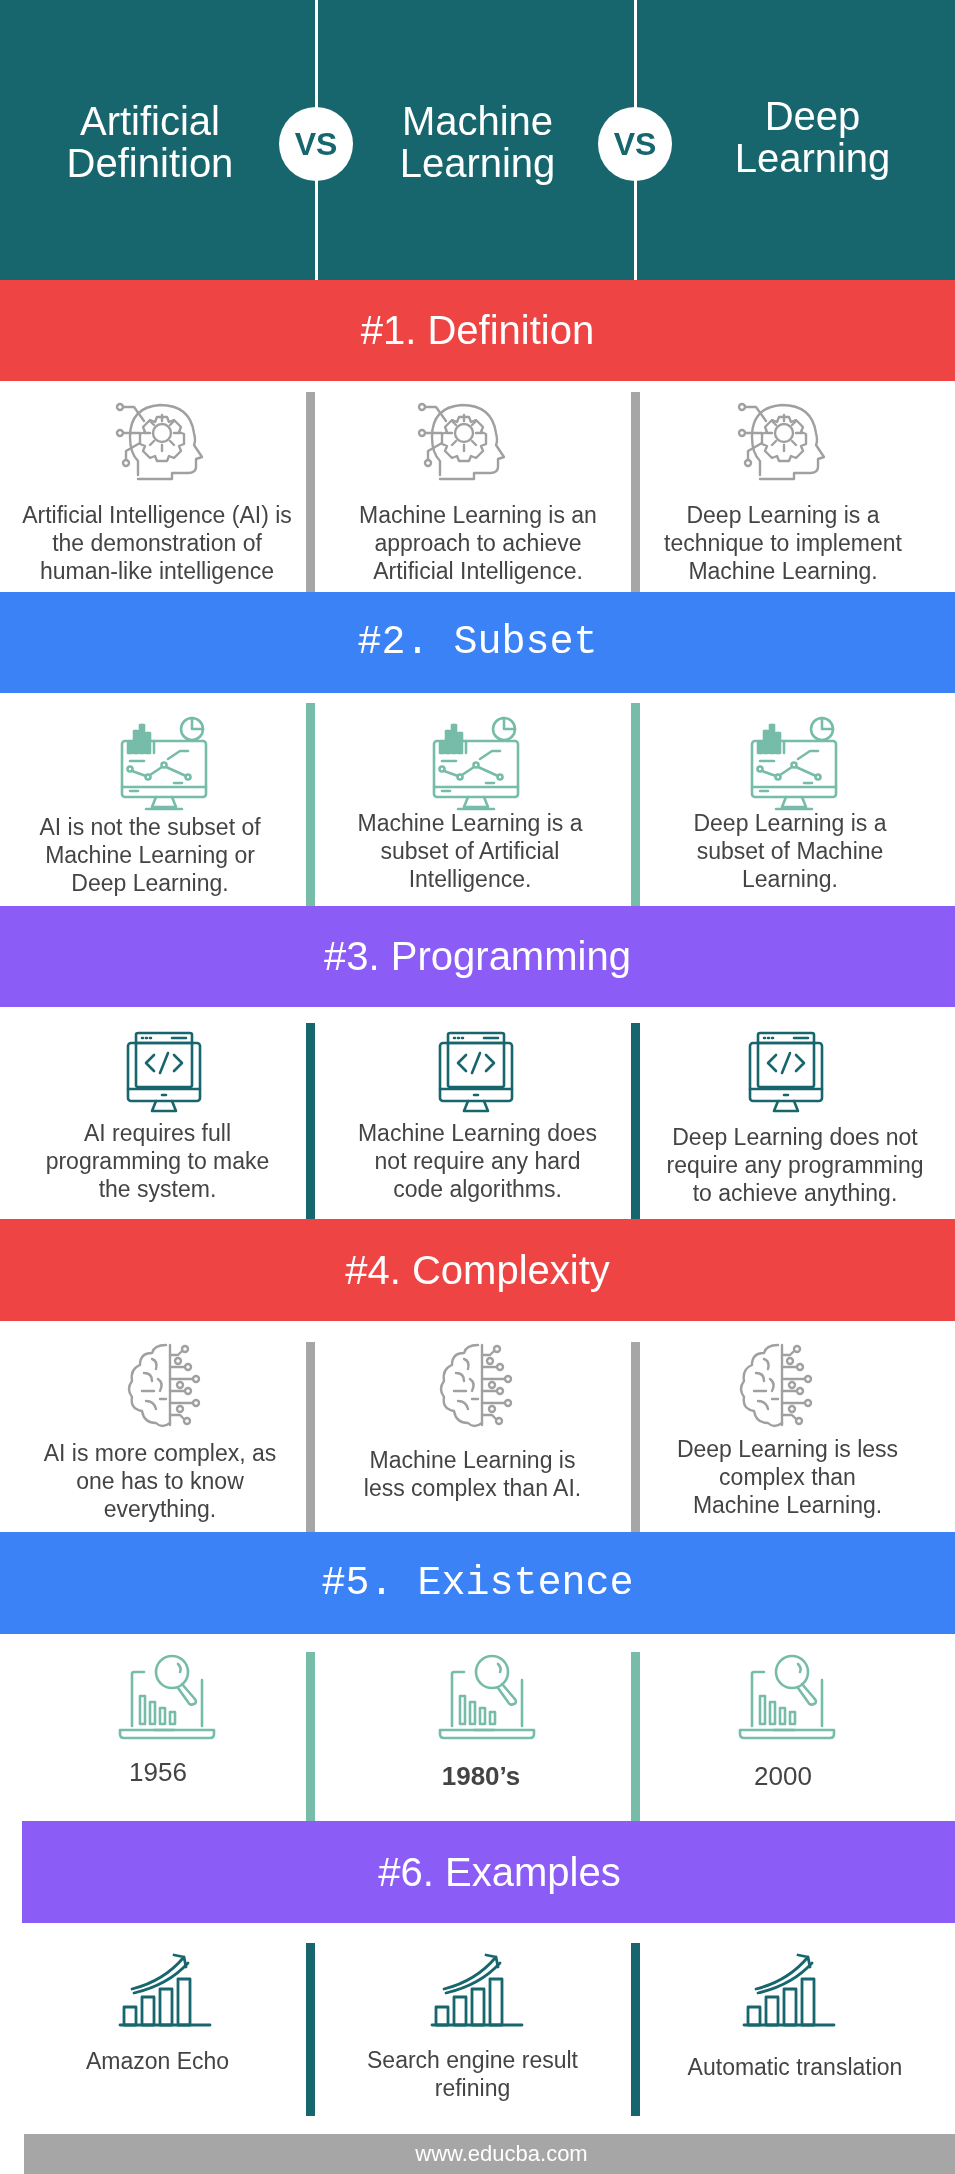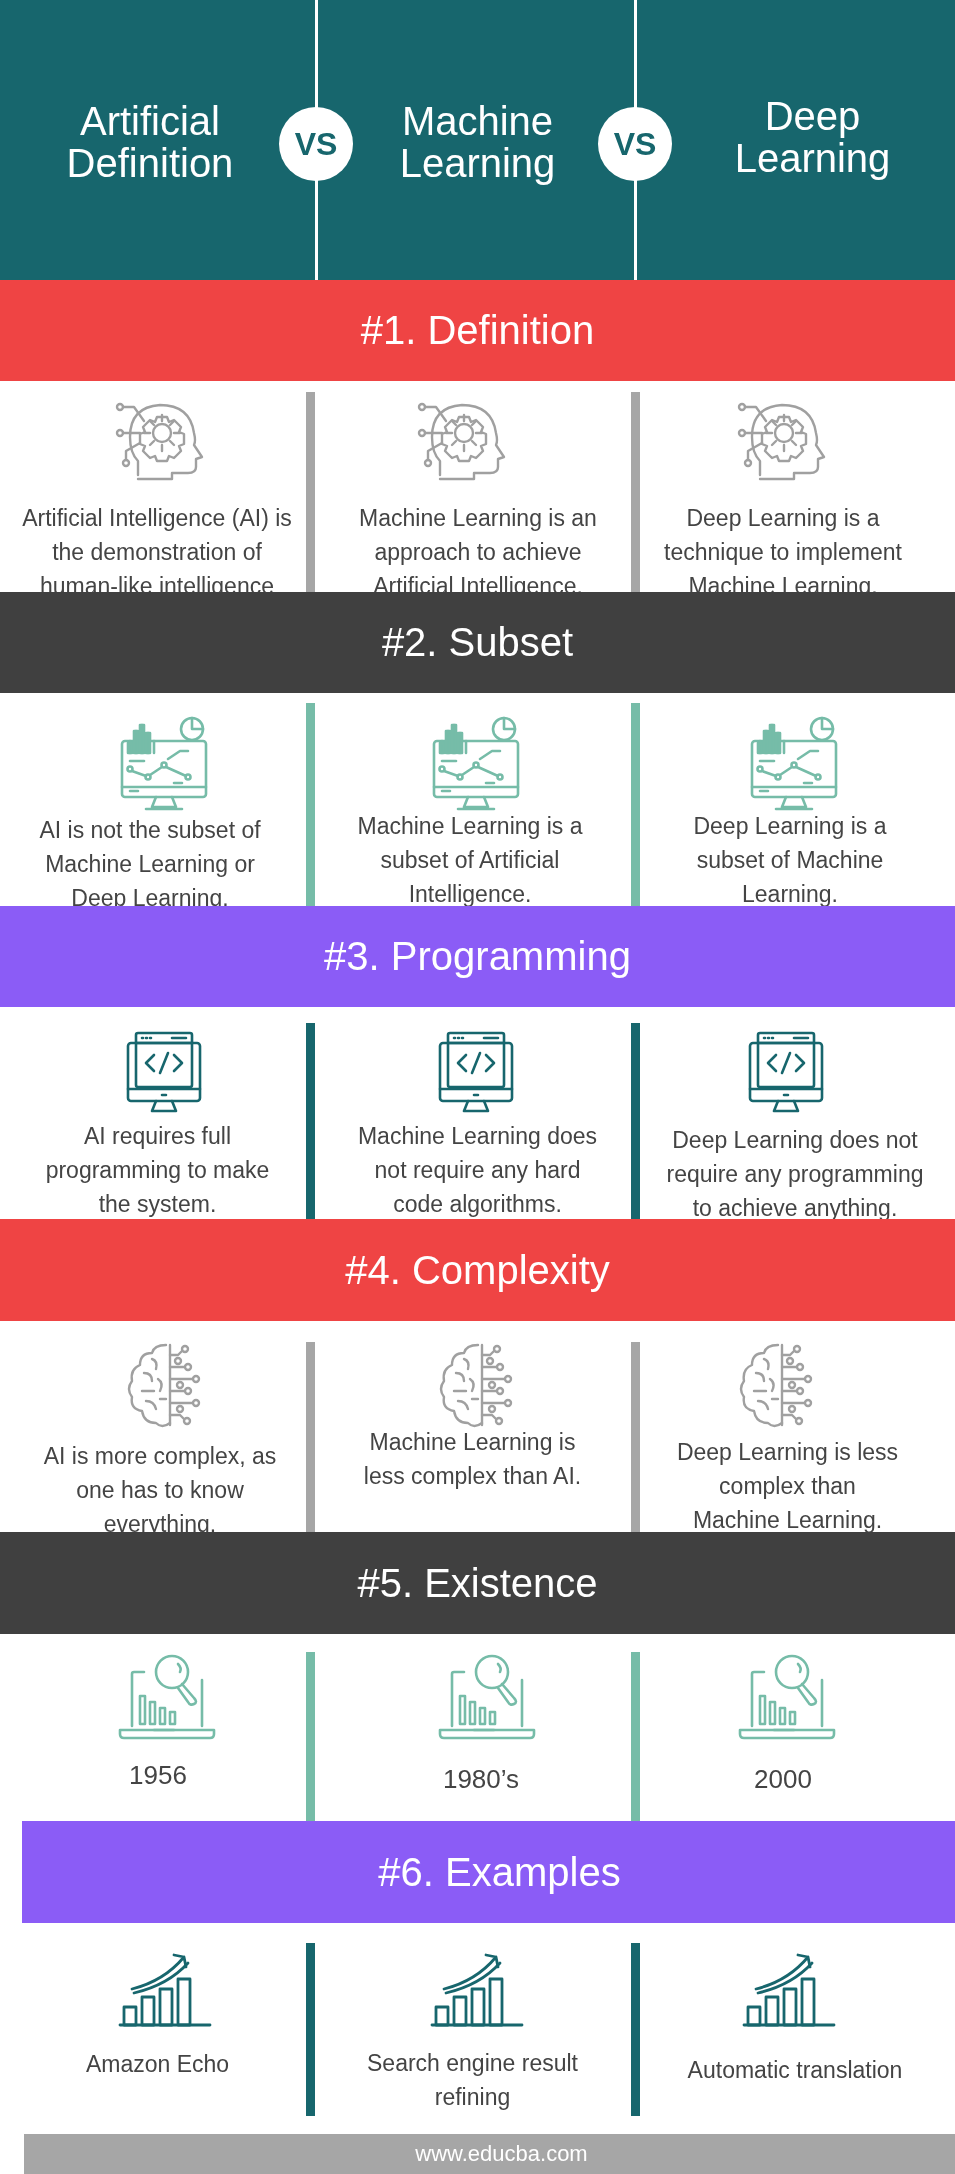--- a/index.html
+++ b/index.html
@@ -7,25 +7,25 @@
          font-family:"Liberation Sans", sans-serif; }
   .abs { position:absolute; }
   .hero { left:0; top:0; width:955px; height:280px; background:#17666d; }
   .hero-line { top:0; width:3px; height:280px; background:#ffffff; }
   .hero-title { color:#ffffff; font-size:40px; line-height:42px; text-align:center; font-weight:normal; }
   .vs { width:74px; height:74px; border-radius:50%; background:#ffffff; color:#17666d;
         font-weight:bold; font-size:32px; display:flex; align-items:center; justify-content:center; }
   .sec-head { left:0; width:955px; display:flex; align-items:center; justify-content:center;
               color:#ffffff; font-size:40px; }
   .gray { background:#ef4444; }
-  .green { background:#404040; }
+  .green { background:#3b82f6;font-family:Liberation Mono, monospace; }
   .teal { background:#8b5cf6; }
   .row { left:0; width:955px; overflow:hidden; background:#ffffff; }
   .bar { width:9px; }
-  .cell { position:absolute; text-align:center; color:#444444; font-size:23px; line-height:34px; }
+  .cell { position:absolute; text-align:center; color:#444444; font-size:23px; line-height:28px; }
   .icon { position:absolute; }
   .footer { left:0; top:2134px; width:955px; height:40px; background:#a6a6a6; color:#ffffff;
             font-size:22px; display:flex; align-items:center; justify-content:center;margin-left:24px; }
 </style>
 </head>
 <body>
 
 <div class="abs hero">
   <div class="abs hero-line" style="left:315px;"></div>
   <div class="abs hero-line" style="left:634px;"></div>
@@ -200,41 +200,41 @@
   <svg class="icon" style="left:122px; top:18px;" width="86" height="92" viewBox="0 0 86 92">
       <use href="#ic-brain" stroke="#a0a0a0"></use>
     </svg>
   <svg class="icon" style="left:434px; top:18px;" width="86" height="92" viewBox="0 0 86 92">
       <use href="#ic-brain" stroke="#a0a0a0"></use>
     </svg>
   <svg class="icon" style="left:734px; top:18px;" width="86" height="92" viewBox="0 0 86 92">
       <use href="#ic-brain" stroke="#a0a0a0"></use>
     </svg>
   <div class="cell" style="left:40px; top:118px; width:240px;">AI is more complex, as one has to know everything.</div>
-  <div class="cell" style="left:350px; top:104px; width:245px;">Machine Learning is less complex than AI.</div>
+  <div class="cell" style="left:350px; top:125px; width:245px;">Machine Learning is less complex than AI.</div>
   <div class="cell" style="left:675px; top:114px; width:225px;">Deep Learning is less complex than Machine Learning.</div>
 </div>
 
 <div class="abs sec-head green" style="top:1532px; height:102px;">
   <span>#5. Existence</span>
 </div>
 <div class="abs row" style="top:1634px; height:187px;">
   <div class="abs bar" style="left:306px; top:18px; height:169px; background:#76bca8;"></div>
   <div class="abs bar" style="left:631px; top:18px; height:169px; background:#76bca8;"></div>
   <svg class="icon" style="left:114px; top:16px;" width="106" height="94" viewBox="0 0 106 94">
       <use href="#ic-search" stroke="#76bca8"></use>
     </svg>
   <svg class="icon" style="left:434px; top:16px;" width="106" height="94" viewBox="0 0 106 94">
       <use href="#ic-search" stroke="#76bca8"></use>
     </svg>
   <svg class="icon" style="left:734px; top:16px;" width="106" height="94" viewBox="0 0 106 94">
       <use href="#ic-search" stroke="#76bca8"></use>
     </svg>
   <div class="cell" style="left:58px; top:124px; width:200px; font-size:26px;">1956</div>
-  <div class="cell" style="left:381px; top:128px; width:200px; font-size:26px;">1980’s</div>
+  <div class="cell" style="left:381px; top:128px; width:200px; font-size:26px;font-weight:bold;">1980’s</div>
   <div class="cell" style="left:683px; top:128px; width:200px; font-size:26px;">2000</div>
 </div>
 
 <div class="abs sec-head teal" style="top:1821px; height:102px;margin-left:22px;">
   <span>#6. Examples</span>
 </div>
 <div class="abs row" style="top:1923px; height:211px;">
   <div class="abs bar" style="left:306px; top:20px; height:173px; background:#17666d;"></div>
   <div class="abs bar" style="left:631px; top:20px; height:173px; background:#17666d;"></div>
   <svg class="icon" style="left:114px; top:28px;" width="104" height="80" viewBox="0 0 104 80">

